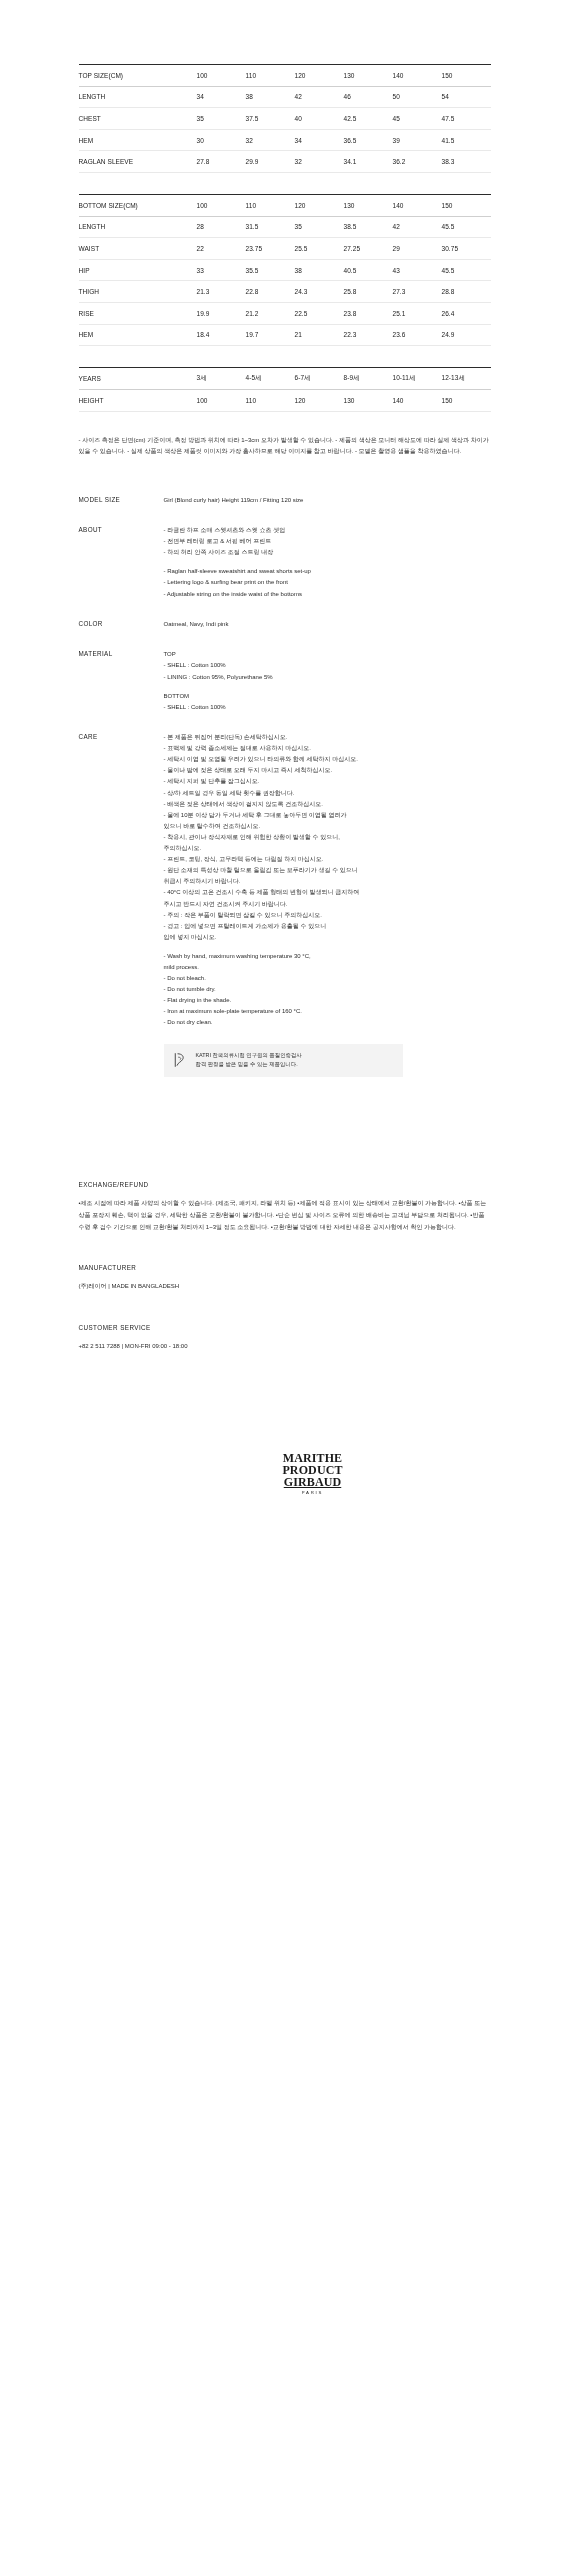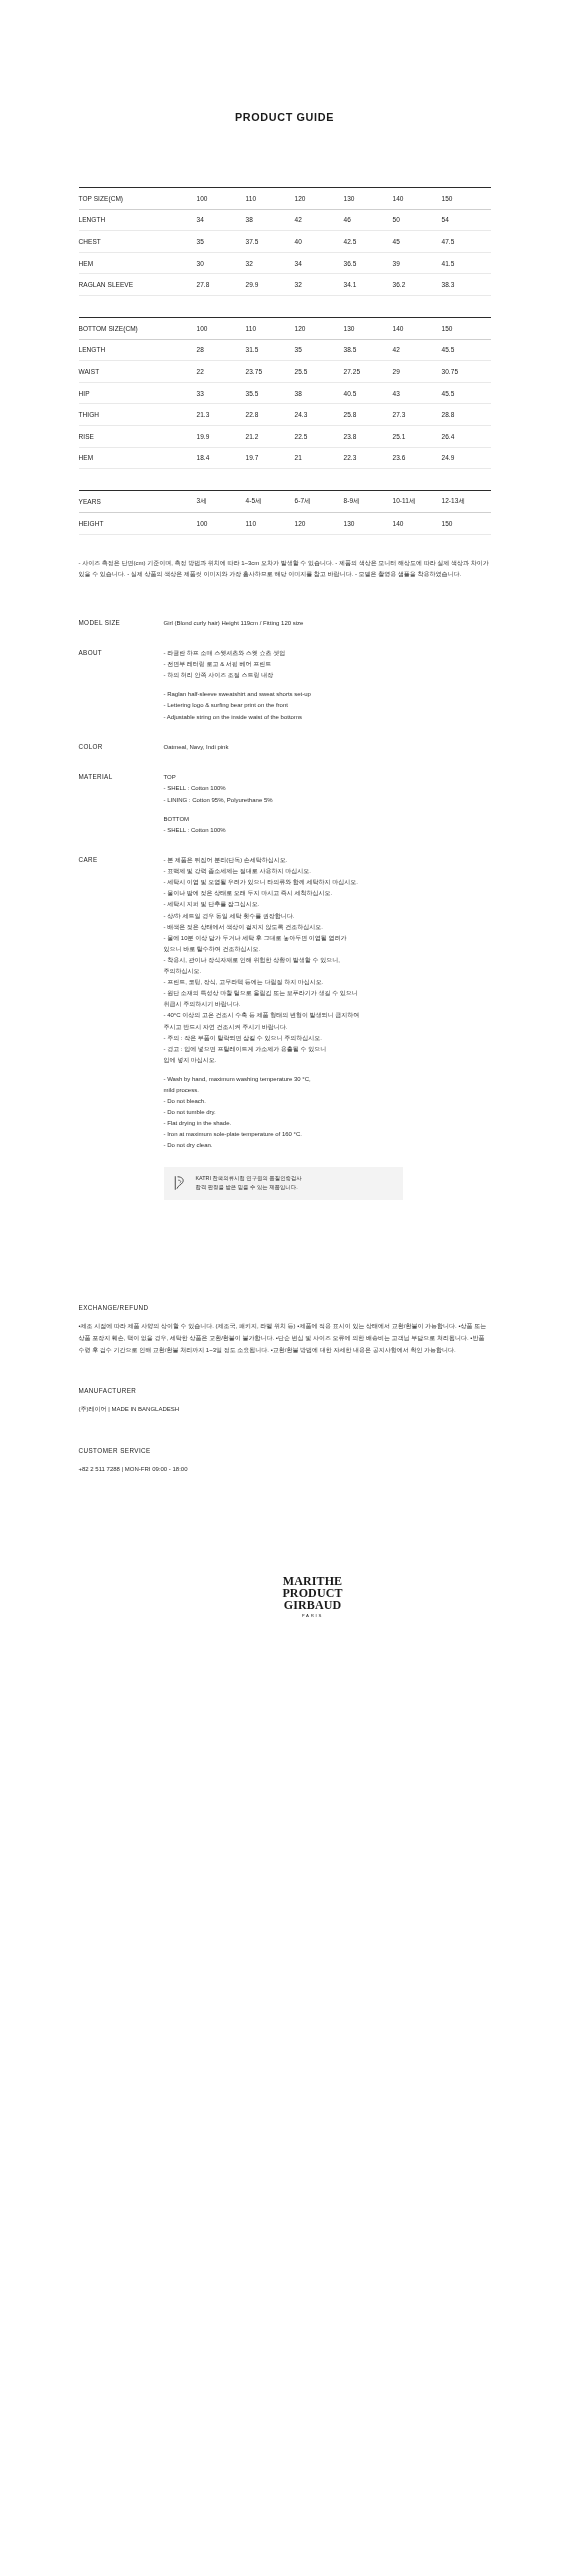--- a/index.html
+++ b/index.html
@@ -141,36 +141,35 @@
     text-align: center;
     font-family: "Liberation Serif", serif;
     line-height: 1.0;
   }
   .logo .l1, .logo .l2, .logo .l3 {
     font-weight: bold;
     letter-spacing: 0.01em;
     font-size: 12px;
     display: block;
   }
-  .logo .l3 { font-size: 12px; }
+  .logo .l3 { font-size: 12px; text-decoration: underline; }
   .logo .paris {
     display: block;
     font-size: 4.3px;
     letter-spacing: 0.42em;
     margin-top: 2.8px;
     font-family: "Liberation Sans", sans-serif;
     font-weight: normal;
   }
 </style>
 </head>
 <body>
 
 <div class="page">
 
-  <div class="title">PRODUCT GUIDE</div>
 
   <div class="tables">
 
     <table class="size">
       <thead>
         <tr class="grp-head">
           <th class="col-lbl lbl">TOP SIZE(CM)</th>
           <th class="col-v">100</th>
           <th class="col-v">110</th>
           <th class="col-v">120</th>

